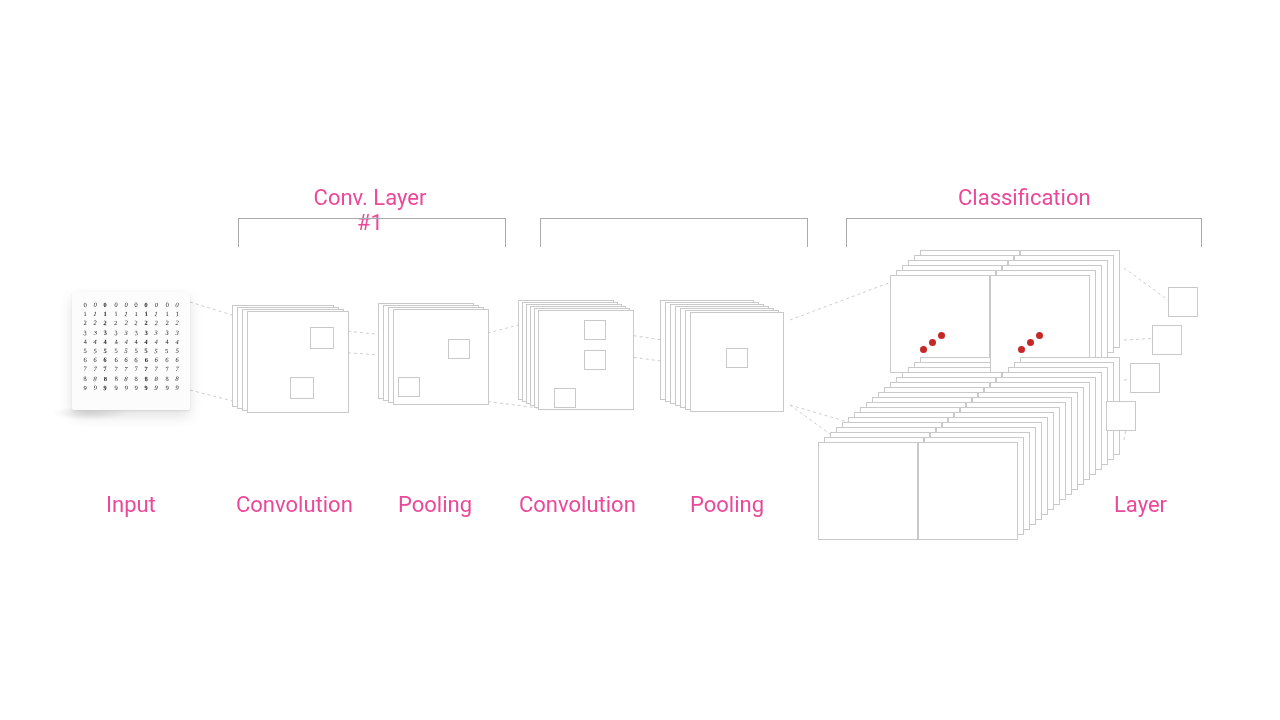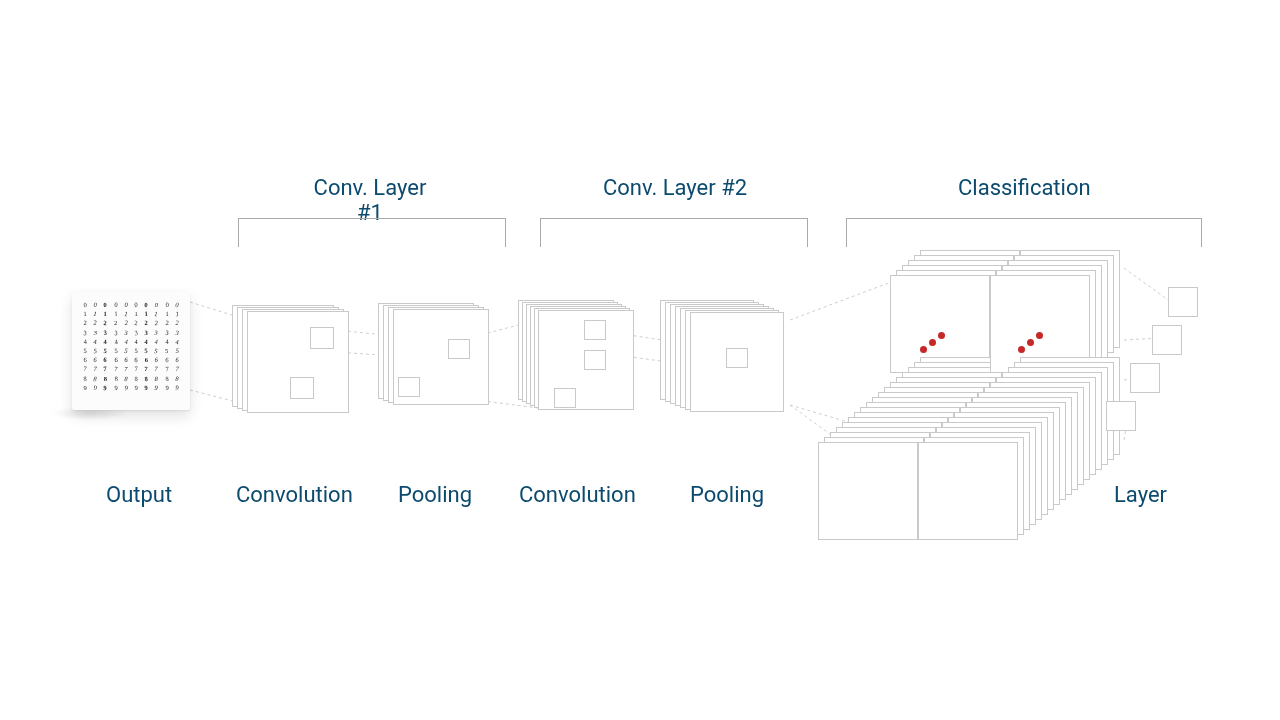--- a/index.html
+++ b/index.html
@@ -13,23 +13,24 @@
     overflow: hidden;
   }
   .stage {
     position: relative;
     width: 1280px;
     height: 720px;
   }
   .label {
     position: absolute;
     font-size: 22px;
-    color: #0c4a6e;
+    color: #ec4899;
     text-align: center;
     font-weight: 400;
+    margin-top: 10px;
   }
   .header-label {
     top: 175px;
     font-size: 22px;
   }
   .bracket {
     position: absolute;
     top: 218px;
     height: 28px;
     border: 1px solid #aaa;
@@ -140,21 +141,20 @@
     <line x1="1020" y1="268" x2="1050" y2="260"></line>
     <line x1="1020" y1="445" x2="1050" y2="452"></line>
 
     <line x1="1124" y1="268" x2="1168" y2="300"></line>
     <line x1="1124" y1="340" x2="1162" y2="338"></line>
     <line x1="1124" y1="380" x2="1145" y2="378"></line>
     <line x1="1124" y1="440" x2="1128" y2="418"></line>
   </svg>
 
   <div class="label header-label" style="left:300px;width:140px">Conv. Layer #1</div>
-  <div class="label header-label" style="left:600px;width:150px">Conv. Layer #2</div>
   <div class="label header-label" style="left:958px;width:130px">Classification</div>
 
   <div class="bracket" style="left:238px;width:266px"></div>
   <div class="bracket" style="left:540px;width:266px"></div>
   <div class="bracket" style="left:846px;width:354px"></div>
 
   <div class="shadow-ellipse"></div>
   <div class="input-card">
     <div class="input-pad">
       <div class="digits-grid" id="digits-grid">
@@ -370,20 +370,20 @@
   <div class="dot" style="left:1027px;top:339px"></div>
   <div class="dot" style="left:1036px;top:332px"></div>
 
   <div class="stack">
     <div class="plate" style="left:1168px;top:287px;width:30px;height:30px"></div>
     <div class="plate" style="left:1152px;top:325px;width:30px;height:30px"></div>
     <div class="plate" style="left:1130px;top:363px;width:30px;height:30px"></div>
     <div class="plate" style="left:1106px;top:401px;width:30px;height:30px"></div>
   </div>
 
-  <div class="label bottom-label" style="left:106px">Output</div>
+  <div class="label bottom-label" style="left:106px">Input</div>
   <div class="label bottom-label" style="left:236px">Convolution</div>
   <div class="label bottom-label" style="left:398px">Pooling</div>
   <div class="label bottom-label" style="left:519px">Convolution</div>
   <div class="label bottom-label" style="left:690px">Pooling</div>
   <div class="label bottom-label" style="left:1114px">Layer</div>
 
 </div>
 
 </body></html>

